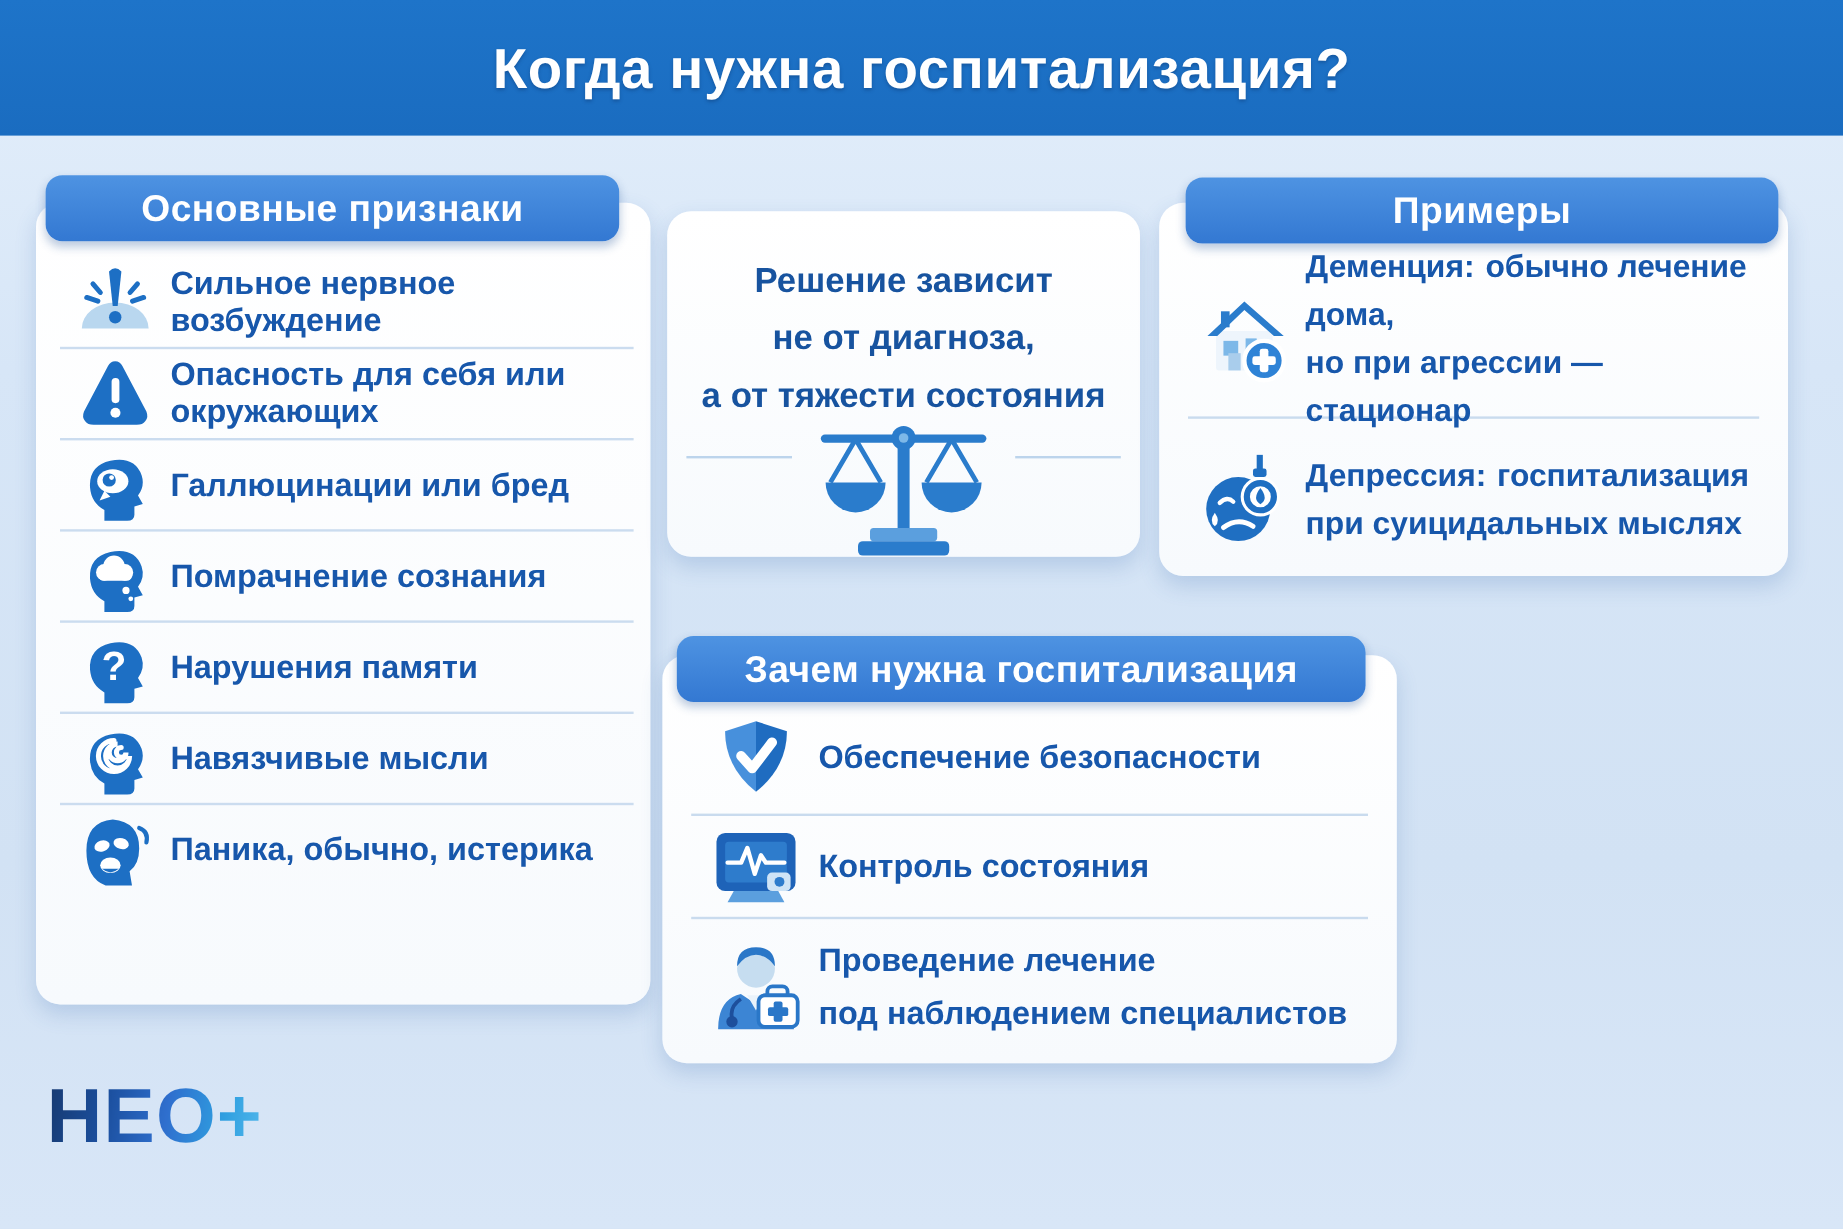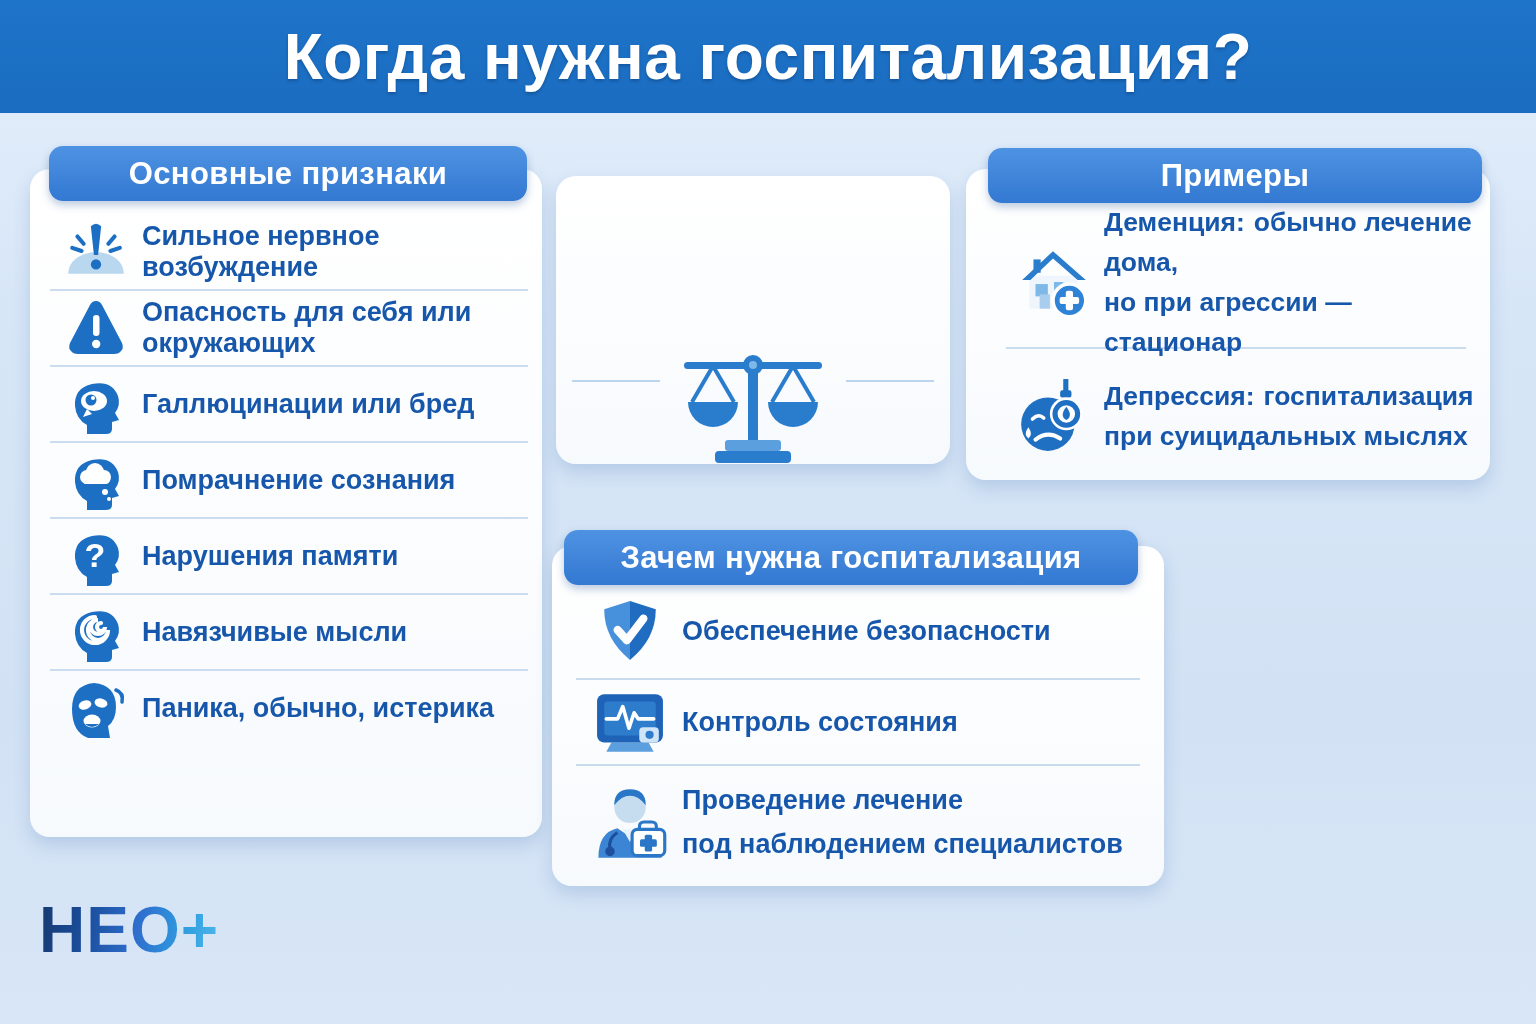--- a/index.html
+++ b/index.html
@@ -3,21 +3,21 @@
 <meta charset="utf-8">
 <style>
   html,body{margin:0;padding:0;}
   body{font-family:"Liberation Sans",sans-serif;background:#d6e4f5;}
   .canvas{position:relative;width:1536px;height:1024px;overflow:hidden;
     background:linear-gradient(180deg,#e4effb 0%,#d7e6f7 30%,#d2e2f4 70%,#d8e6f7 100%);}
 
   
   .topbar{position:absolute;left:0;top:0;width:1536px;height:113px;
     background:linear-gradient(180deg,#1e74c9,#1a6cc0);display:flex;align-items:center;justify-content:center;}
-  .topbar h1{margin:0;color:#fff;font-size:64px;font-weight:800;letter-spacing:.5px;
+  .topbar h1{margin:0;color:#fff;font-size:47px;font-weight:800;letter-spacing:.5px;
     text-shadow:0 2px 3px rgba(10,40,90,.35);}
 
   
   .pill{position:absolute;height:55px;border-radius:14px;z-index:3;
     background:linear-gradient(180deg,#4e93e2,#3378d2);
     box-shadow:0 4px 8px rgba(30,80,150,.3);
     display:flex;align-items:center;justify-content:center;
     color:#fff;font-size:31px;font-weight:800;letter-spacing:.4px;}
   .card{position:absolute;border-radius:20px;z-index:2;
     background:linear-gradient(180deg,#ffffff,#f7fafd);
@@ -35,21 +35,21 @@
 
   
   .decision-card{left:556px;top:176px;width:394px;height:288px;}
   .decision-text{position:absolute;left:0;top:34px;width:100%;text-align:center;
     font-size:29px;font-weight:800;line-height:48px;color:#17539f;}
   .scale-line{position:absolute;top:204px;width:88px;height:2px;background:#bcd4ec;}
   .scale-line.left{left:16px;} .scale-line.right{right:16px;}
   .scales-svg{position:absolute;left:112px;top:174px;}
 
   
-  .examples-card{left:966px;top:169px;width:524px;height:311px;padding:52px 0 0 16px;box-sizing:border-box;}
+  .examples-card{left:966px;top:169px;width:524px;height:311px;padding:52px 0 0 0;box-sizing:border-box;}
   .ex-row{display:flex;align-items:center;height:122px;padding:0 18px 0 22px;}
   .ex-row .icn{width:100px;flex:0 0 100px;display:flex;justify-content:center;}
   .ex-text{font-size:26.5px;line-height:40px;font-weight:600;}
   .ex-text b{font-weight:800;margin-right:9px;}
   .examples-card .rule{margin:4px 24px 6px 24px;}
 
   
   .purpose-card{left:552px;top:546px;width:612px;height:340px;padding:38px 0 0 0;box-sizing:border-box;}
   .pu-row{display:flex;align-items:center;padding:0 18px 0 26px;}
   .pu-row .icn{width:104px;flex:0 0 104px;display:flex;justify-content:center;}
@@ -65,21 +65,21 @@
 </style>
 </head>
 <body>
 
 <div class="canvas">
 
   <div class="topbar">
     <h1>Когда нужна госпитализация?</h1>
   </div>
 
-  <div class="pill" style="left:49px;top:146px;width:478px;">
+  <div class="pill" style="left:38px;top:146px;width:478px;">
     <span>Основные признаки</span>
   </div>
 
   <div class="card signs-card">
 
     <div class="signs-row">
       <span class="icn">
         <svg width="66" height="66" viewBox="0 0 64 64">
           <path d="M5 53 A27 21 0 0 1 59 53 Z" fill="#b9d7ef"></path>
           <path d="M27 7 Q32 2 37 7 L34 35 L30 35 Z" fill="#1d6fc4"></path>
@@ -167,20 +167,25 @@
           <ellipse cx="28" cy="45" rx="8.5" ry="6.5" fill="#fff"></ellipse>
           <path d="M21 48 q7 6 14 0 z" fill="#1d6fc4"></path>
         </svg>
       </span>
       <span class="lbl blue-text">Паника, обычно, истерика</span>
     </div>
 
   </div>
 
   <div class="card decision-card">
+    <div class="decision-text">
+      <div>Решение зависит</div>
+      <div>не от диагноза,</div>
+      <div>а от тяжести состояния</div>
+    </div>
     <div class="scale-line left"></div>
     <div class="scale-line right"></div>
     <svg class="scales-svg" width="170" height="114" viewBox="0 0 170 114">
       <rect x="16" y="12" width="138" height="7" rx="3.5" fill="#2a7ccc"></rect>
       <rect x="80" y="15" width="10" height="80" fill="#2a7ccc"></rect>
       <circle cx="85" cy="15" r="10" fill="#2a7ccc"></circle>
         <circle cx="85" cy="15" r="4" fill="#7db8e8"></circle>
       <g stroke="#2a7ccc" stroke-width="4">
         <path d="M45 16 L24 52 M45 16 L66 52" fill="none"></path>
         <path d="M125 16 L104 52 M125 16 L146 52" fill="none"></path>

